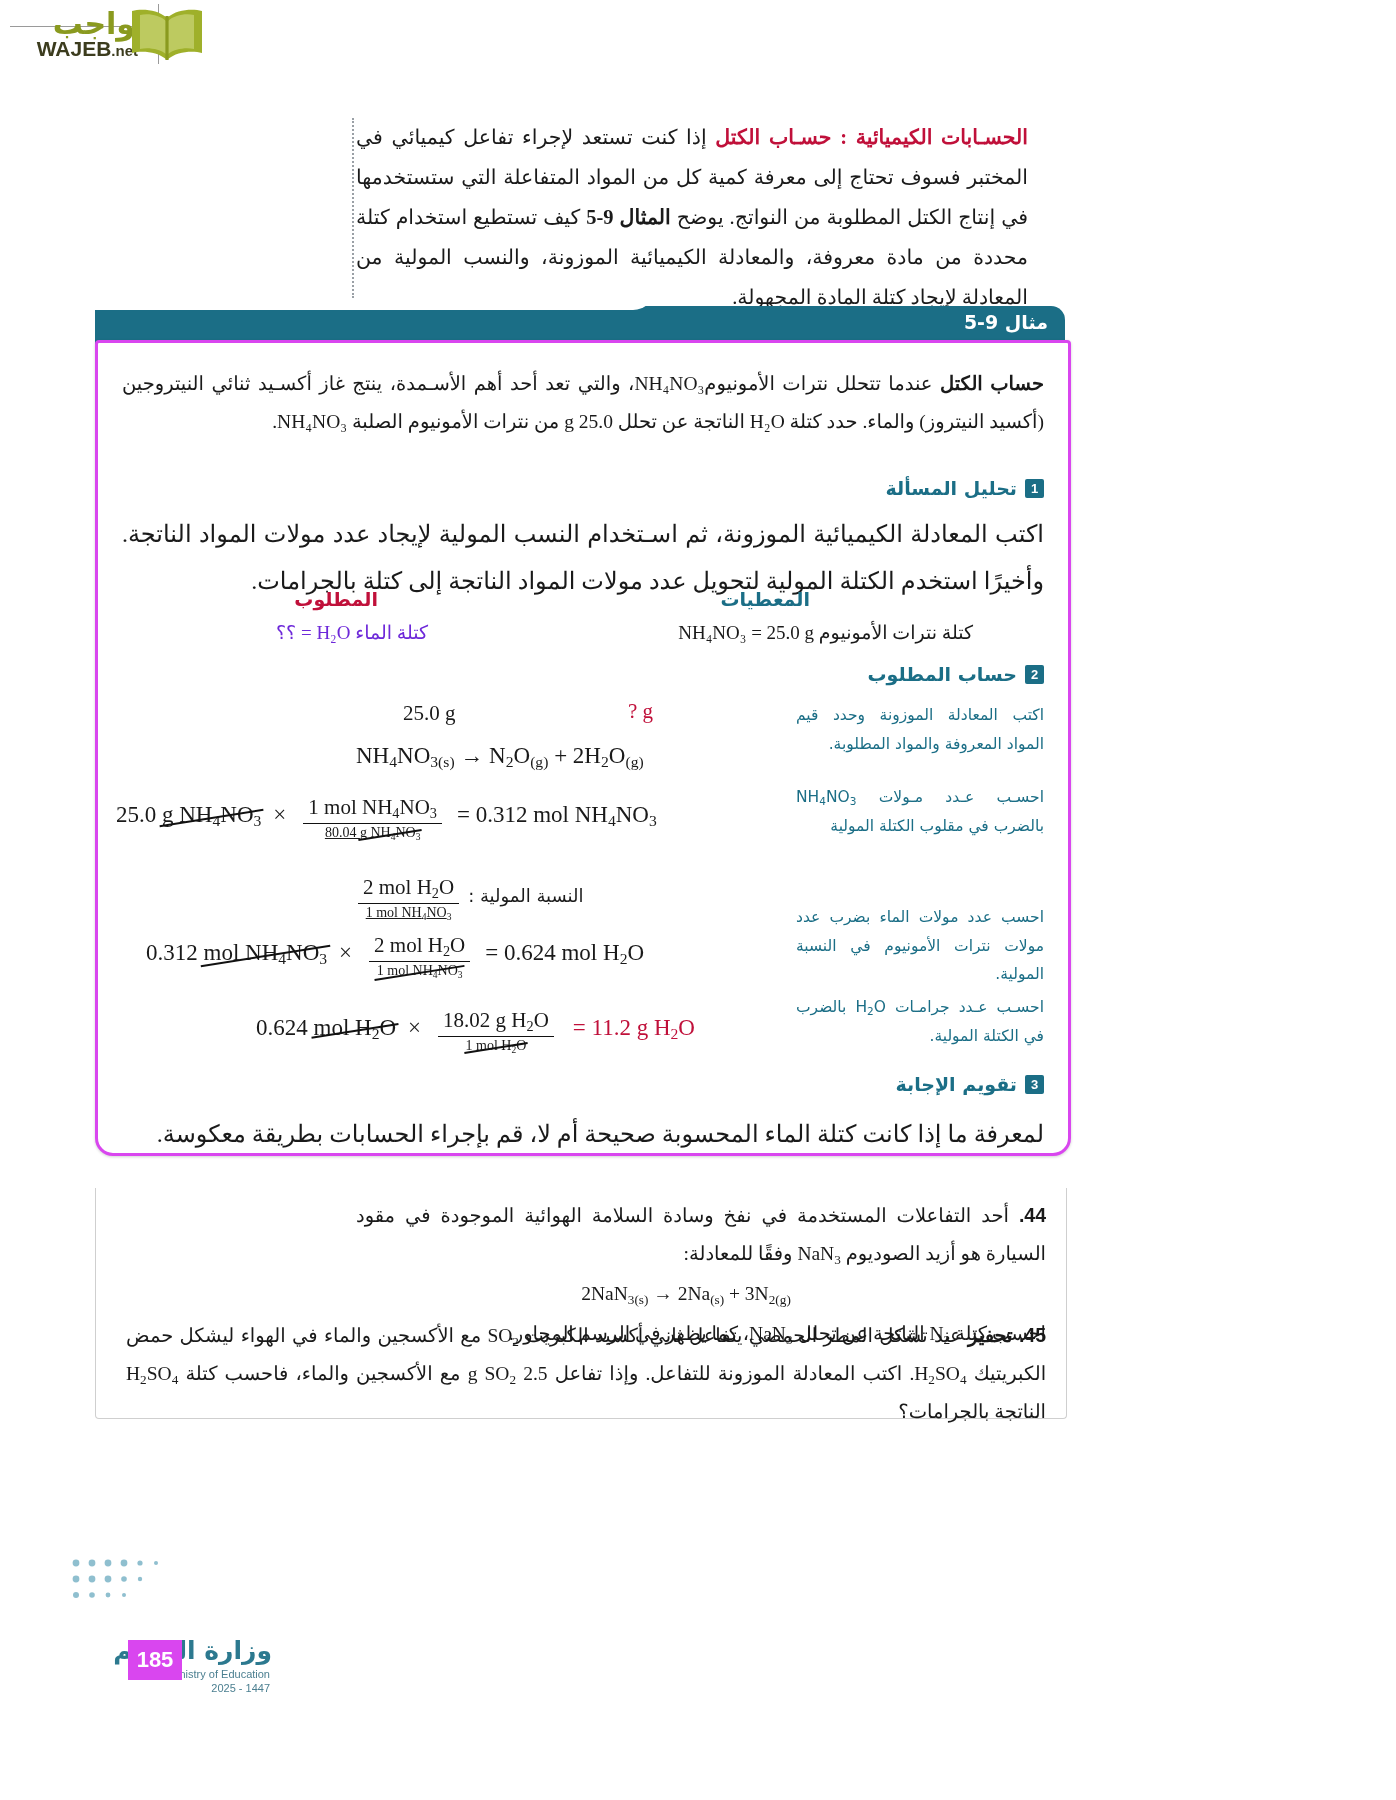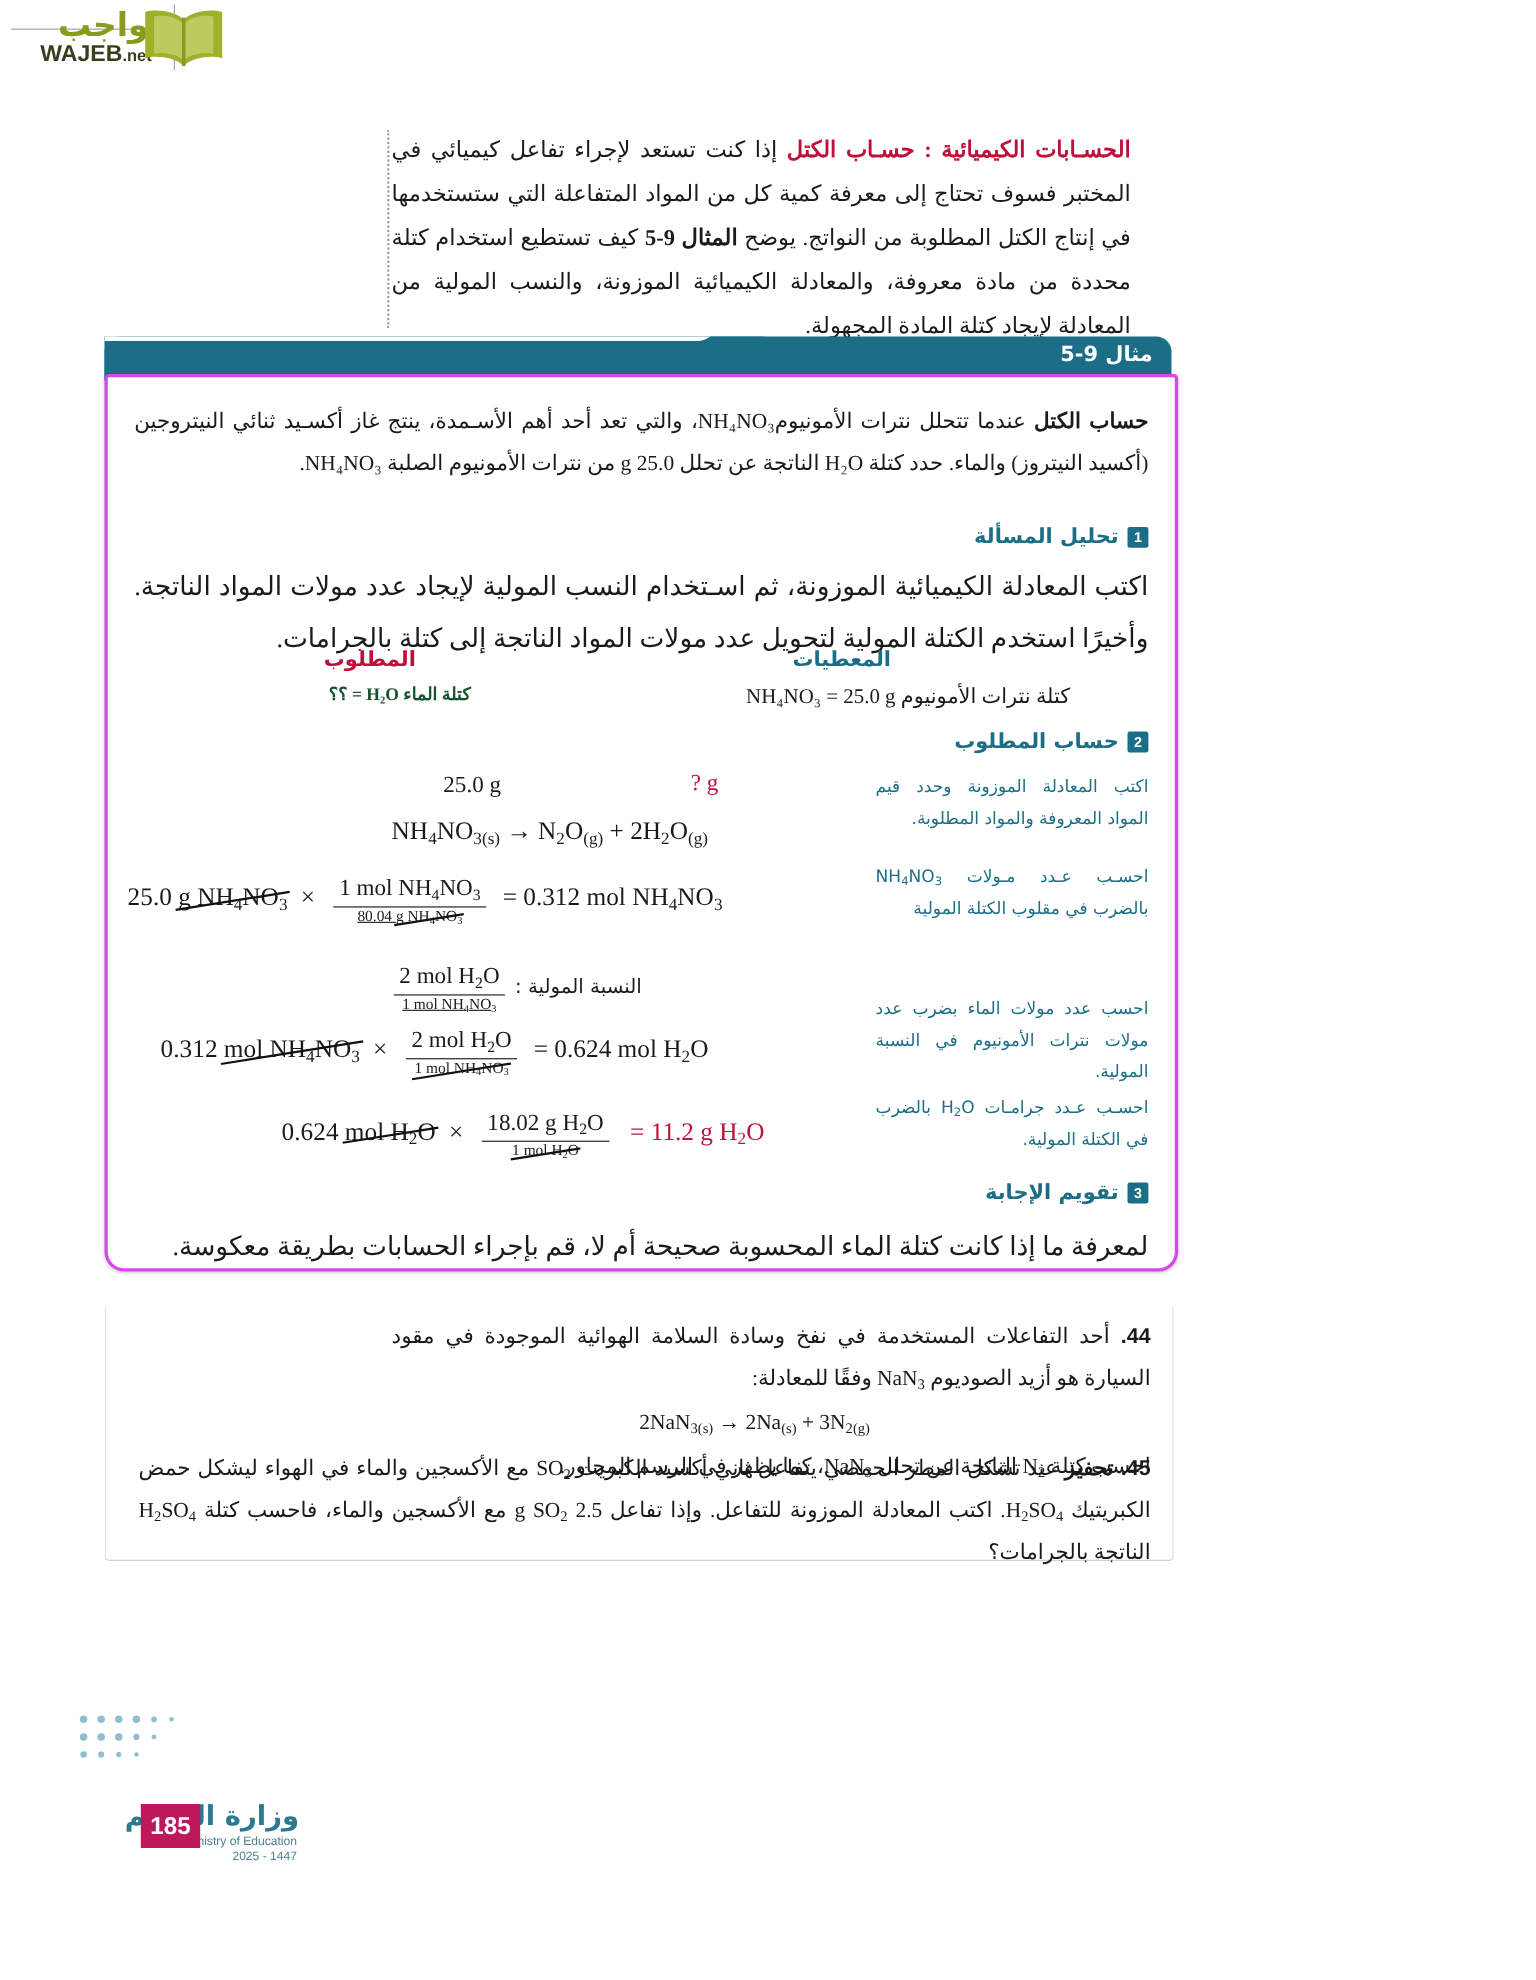--- a/index.html
+++ b/index.html
@@ -120,21 +120,21 @@
     font-size:24px;line-height:1.95;text-align:justify;direction:rtl;
   }
 
   .col-head{
     position:absolute;font-size:19px;font-weight:700;direction:rtl;
     font-family:"DejaVu Sans",sans-serif;
   }
   .givens-h{color:#1b6e86;}
   .req-h{color:#c0103a;}
   .givens-v{position:absolute;font-size:19px;direction:rtl;}
-  .req-v{position:absolute;font-size:16px;color:#14532d;direction:rtl;font-weight:bold;}
+  .req-v{position:absolute;font-size:19px;color:#6d28d9;direction:rtl;}
 
   
   .note{
     position:absolute;right:24px;width:248px;
     color:#1b6e86;font-size:15.5px;line-height:1.85;
     text-align:justify;direction:rtl;
     font-family:"DejaVu Sans",sans-serif;
   }
 
   
@@ -172,21 +172,21 @@
     border-radius:0 0 4px 4px;
   }
   .pr-item{position:absolute;direction:rtl;font-size:19.5px;line-height:1.95;text-align:justify;}
   .pr-no{font-weight:700;font-family:Liberation Sans, sans-serif;}
   .pr-kw{font-weight:700;}
 
   
   .foot-dots{position:absolute;left:70px;top:1555px;width:110px;height:50px;}
   .page-badge{
     position:absolute;left:128px;top:1640px;width:54px;height:40px;
-    background:#be185d;color:#fff;
+    background:#d946ef;color:#fff;
     font-family:"Liberation Sans",sans-serif;font-size:22px;font-weight:700;
     display:flex;align-items:center;justify-content:center;
   }
   .moe{
     position:absolute;left:62px;top:1636px;width:210px;height:58px;
     direction:rtl;text-align:right;
   }
   .moe-ar{
     position:absolute;right:0;top:0;color:#1b6e86;font-size:25px;font-weight:700;
     font-family:"DejaVu Sans",sans-serif;opacity:.92;

